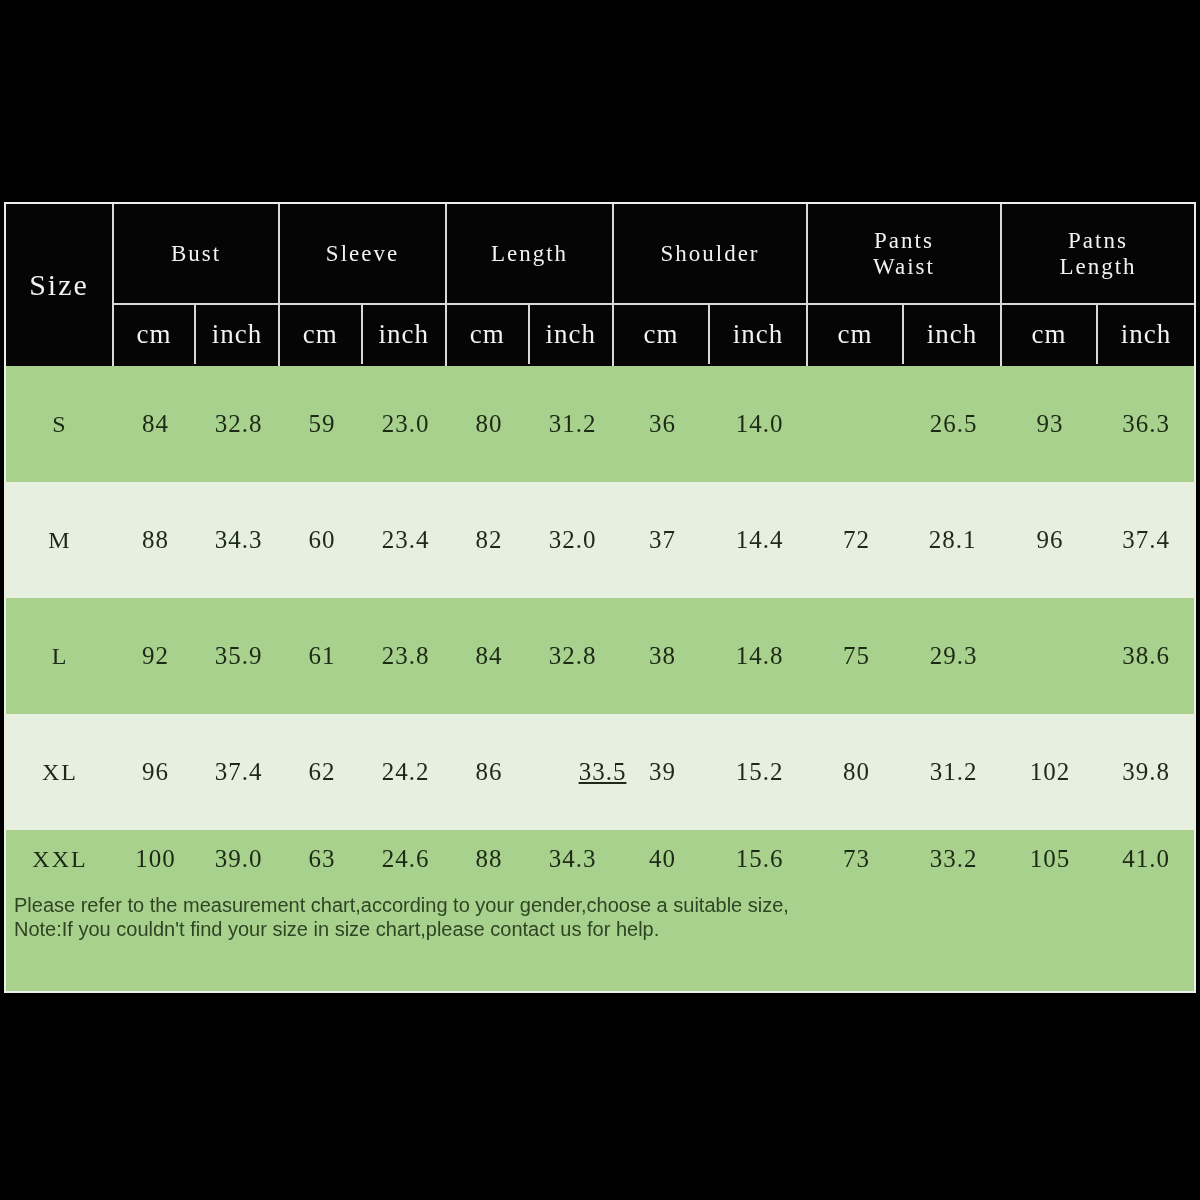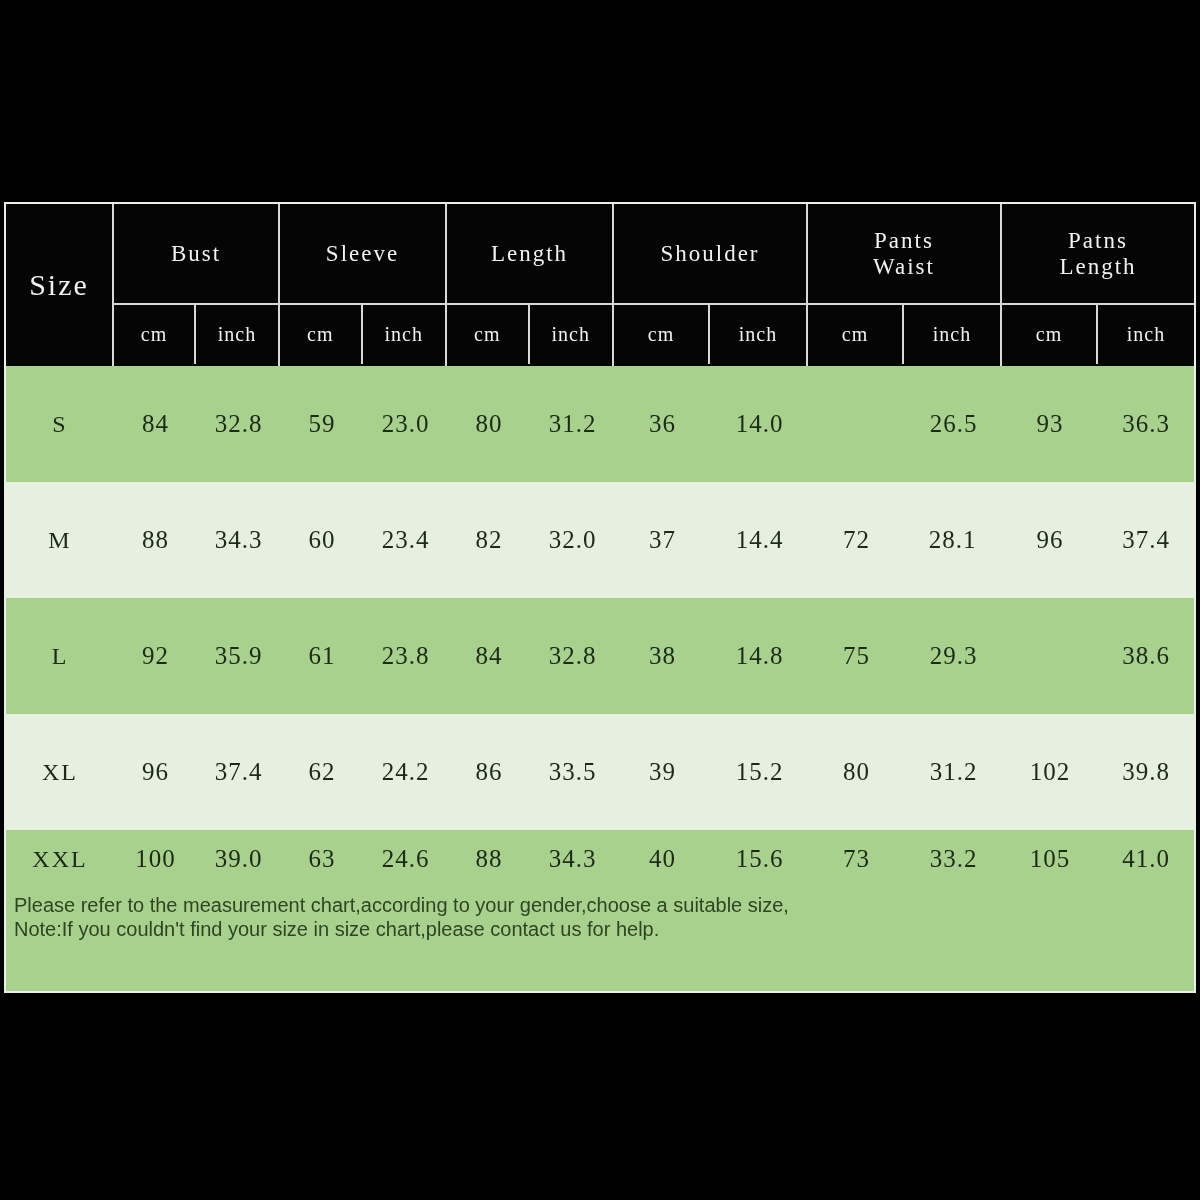--- a/index.html
+++ b/index.html
@@ -85,21 +85,21 @@
   .hdr-units {
     height: 59px;
     display: flex;
   }
   .hdr-unit {
     flex: 1 1 50%;
     display: flex;
     align-items: center;
     justify-content: center;
     color: #f2f2f2;
-    font-size: 20px;
+    font-size: 27px;
     letter-spacing: 1px;
     box-sizing: border-box;
   }
   .hdr-unit.first { border-right: 2px solid #d8d8d8; }
 
   
   .rows-area {
     position: relative;
   }
 
@@ -266,21 +266,21 @@
           <div class="cell" style="left: 899px; width: 97px;">29.3</div>
           <div class="cell" style="left: 1092px; width: 96px;">38.6</div>
         </div>
         <div class="data-row light">
           <div class="cell size-cell" style="left: 0px; width: 108px;">XL</div>
           <div class="cell" style="left: 108px; width: 83px;">96</div>
           <div class="cell" style="left: 191px; width: 83px;">37.4</div>
           <div class="cell" style="left: 274px; width: 84px;">62</div>
           <div class="cell" style="left: 358px; width: 83px;">24.2</div>
           <div class="cell" style="left: 441px; width: 84px;">86</div>
-          <div class="cell" style="left: 525px; width: 83px;">33.5</div>
+          <div class="cell" style="left: 555px; width: 83px; text-decoration: underline;">33.5</div>
           <div class="cell" style="left: 608px; width: 97px;">39</div>
           <div class="cell" style="left: 705px; width: 97px;">15.2</div>
           <div class="cell" style="left: 802px; width: 97px;">80</div>
           <div class="cell" style="left: 899px; width: 97px;">31.2</div>
           <div class="cell" style="left: 996px; width: 96px;">102</div>
           <div class="cell" style="left: 1092px; width: 96px;">39.8</div>
         </div>
         <div class="data-row dark short">
           <div class="cell size-cell" style="left: 0px; width: 108px;">XXL</div>
           <div class="cell" style="left: 108px; width: 83px;">100</div>

